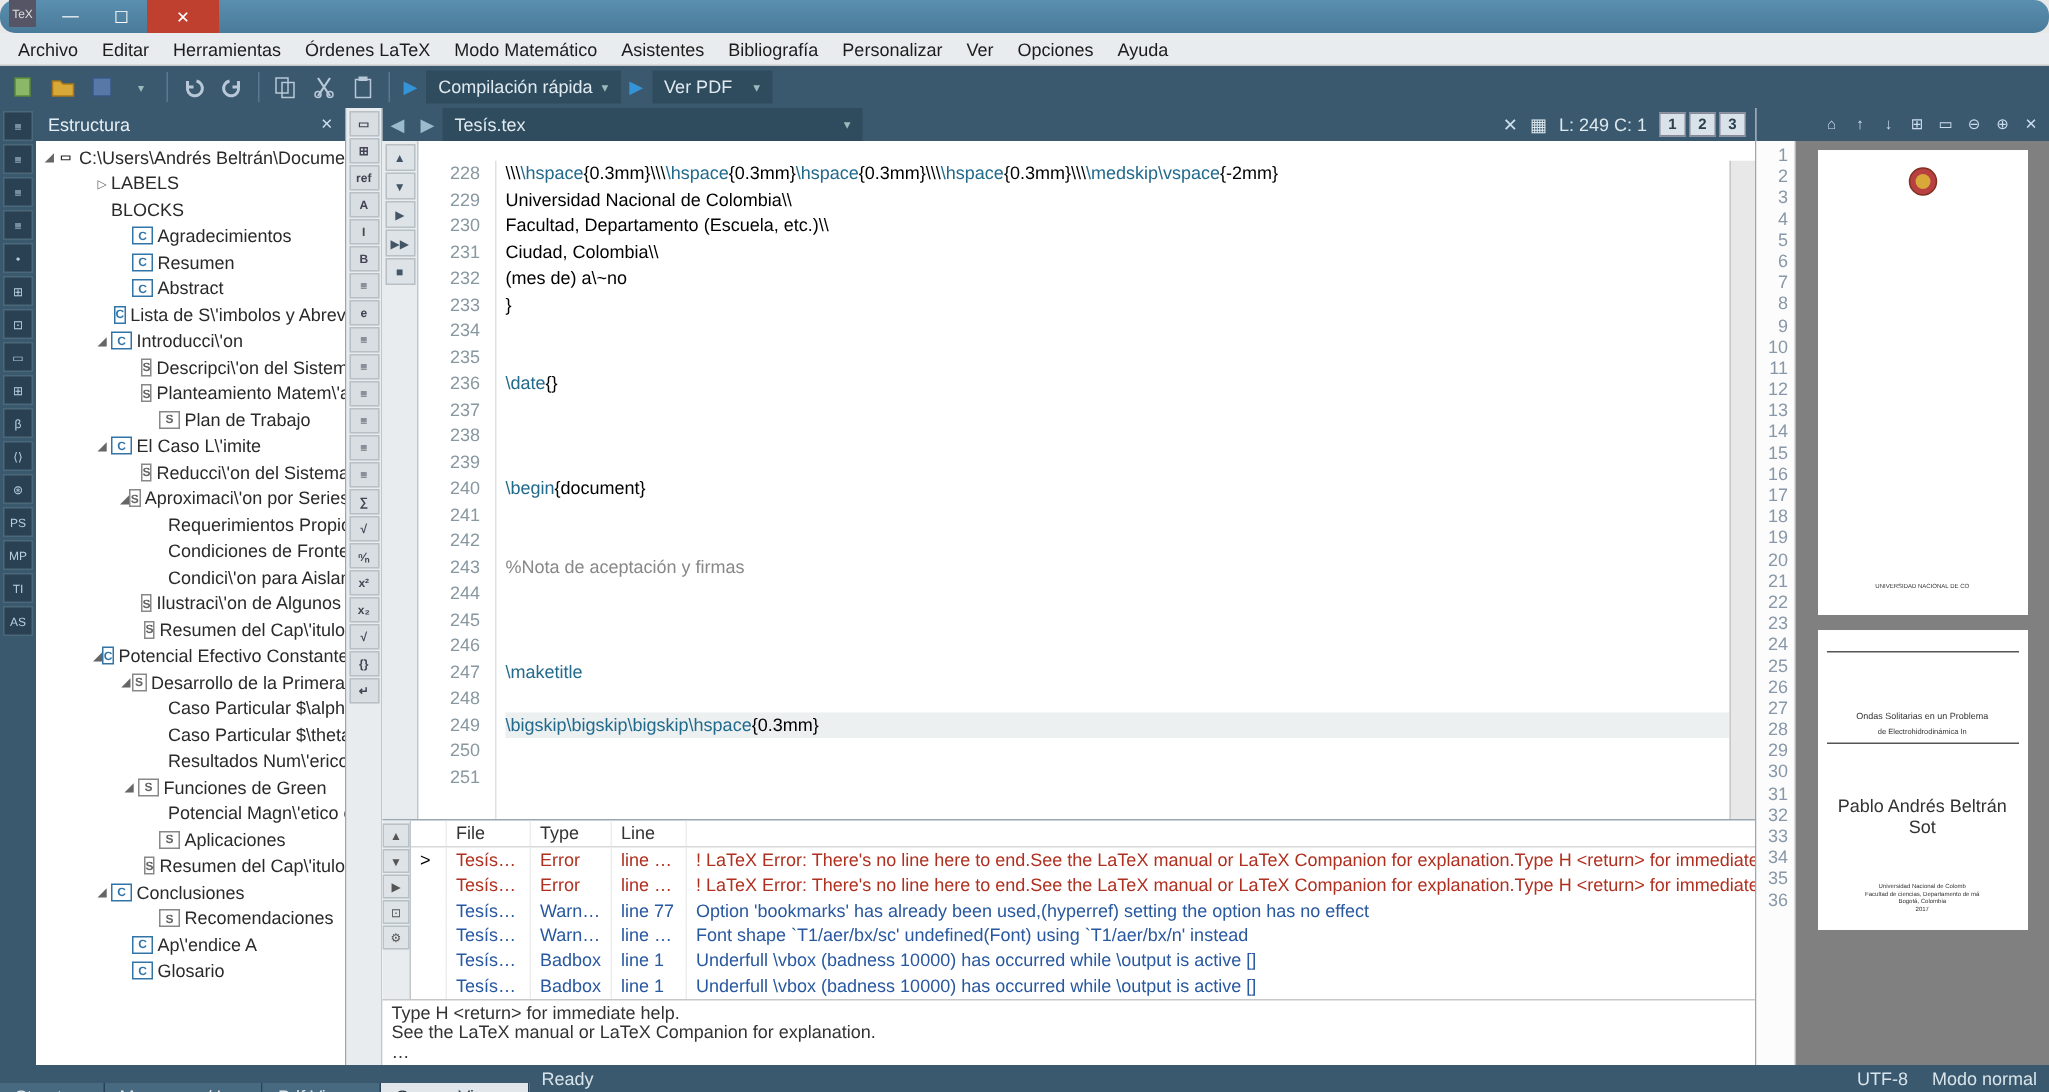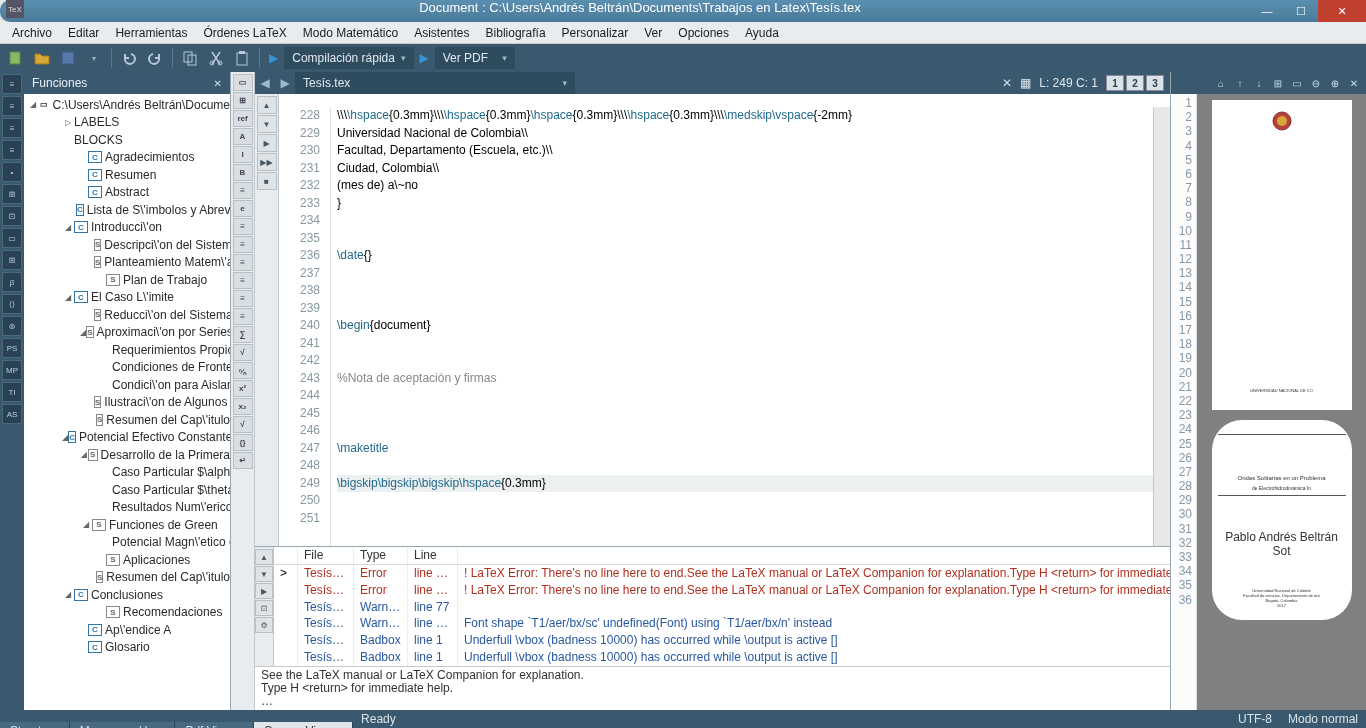--- a/index.html
+++ b/index.html
@@ -82,21 +82,20 @@
 .btab { padding:2px 10px; background:#486a80; border-right:1px solid #2a4256;margin-top:24px;}
 .btab.active{background:#e0e6ea;color:#2a3a46;}
 .bstatus{padding:0 8px;text-align:center;}
 .bspacer{flex:1;}
 </style>
 </head>
 <body>
 
 <div class="titlebar">
   <div class="ticon">TeX</div>
-  <div class="ttitle">Document : C:\Users\Andrés Beltrán\Documents\Trabajos en Latex\Tesís.tex</div>
   <div class="winbtns">
     <div class="winbtn">—</div>
     <div class="winbtn">☐</div>
     <div class="winbtn close">✕</div>
   </div>
 </div>
 
 <div class="menubar">
   <span>Archivo</span>
   <span>Editar</span>
@@ -188,21 +187,21 @@
     <div class="vbtn">⟨⟩</div>
     <div class="vbtn">⊛</div>
     <div class="vbtn">PS</div>
     <div class="vbtn">MP</div>
     <div class="vbtn">TI</div>
     <div class="vbtn">AS</div>
   </div>
 
   <div class="structcol">
     <div class="structhdr">
-      <span>Funciones</span>
+      <span>Estructura</span>
       <span class="sx">✕</span>
     </div>
     <div class="tree" id="tree">
         <div class="tnode" style="padding-left: 4px;">
           <span class="texp">◢</span>
           <span class="ticon2" style="border: none;">▭</span>
           <span>C:\Users\Andrés Beltrán\Docume</span>
         </div>
         <div class="tnode" style="padding-left: 38px;">
           <span class="texp">▷</span>
@@ -464,20 +463,21 @@
               <div class="c-file">Tesís.tex</div>
               <div class="c-type">Error</div>
               <div class="c-line">line 249</div>
               <div class="c-msg">! LaTeX Error: There's no line here to end.See the LaTeX manual or LaTeX Companion for explanation.Type H &lt;return&gt; for immediate …</div>
             </div>
             <div class="msgrow warn">
               <div class="c-mark"></div>
               <div class="c-file">Tesís.tex</div>
               <div class="c-type">Warning</div>
               <div class="c-line">line 77</div>
+              <div class="c-msg">Option 'bookmarks' has already been used,(hyperref) setting the option has no effect</div>
             </div>
             <div class="msgrow warn">
               <div class="c-mark"></div>
               <div class="c-file">Tesís.tex</div>
               <div class="c-type">Warning</div>
               <div class="c-line">line 249</div>
               <div class="c-msg">Font shape `T1/aer/bx/sc' undefined(Font) using `T1/aer/bx/n' instead</div>
             </div>
             <div class="msgrow bad">
               <div class="c-mark"></div>
@@ -490,22 +490,22 @@
               <div class="c-mark"></div>
               <div class="c-file">Tesís.tex</div>
               <div class="c-type">Badbox</div>
               <div class="c-line">line 1</div>
               <div class="c-msg">Underfull \vbox (badness 10000) has occurred while \output is active []</div>
             </div>
           </div>
       </div>
     </div>
     <div class="msglog">
+      <div>Type H &lt;return&gt; for immediate help.</div>
       <div>See the LaTeX manual or LaTeX Companion for explanation.</div>
-      <div>Type H &lt;return&gt; for immediate help.</div>
       <div>…</div>
     </div>
   </div>
 
   <div class="rightpanel">
     <div class="phead">
       <div class="pbtn">⌂</div>
       <div class="pbtn">↑</div>
       <div class="pbtn">↓</div>
       <div class="pbtn">⊞</div>
@@ -555,21 +555,21 @@
         </div>
       <div class="pdfthumb">
         <div class="pdfpage" style="height:310px;position:relative;">
           <div class="crest"><svg width="22" height="22">
                 <circle cx="11" cy="11" r="9" fill="#b84040" stroke="#803020"></circle>
                 <circle cx="11" cy="11" r="5" fill="#d8a838"></circle>
               </svg></div>
           <div style="height:250px;"></div>
           <div style="font-size:4px;">UNIVERSIDAD NACIONAL DE CO</div>
         </div>
-        <div class="pdfpage" style="height:200px;border-radius:30px;">
+        <div class="pdfpage" style="height:200px;">
           <hr>
           <div class="ptitle">Ondas Solitarias en un Problema</div>
           <div class="psub">de Electrohidrodinámica In</div>
           <hr>
           <div style="height:30px;"></div>
           <div>Pablo Andrés Beltrán Sot</div>
           <div style="height:30px;"></div>
           <div style="font-size:4px;">Universidad Nacional de Colomb</div>
           <div style="font-size:4px;">Facultad de ciencias, Departamento de má</div>
           <div style="font-size:4px;">Bogotá, Colombia</div>

